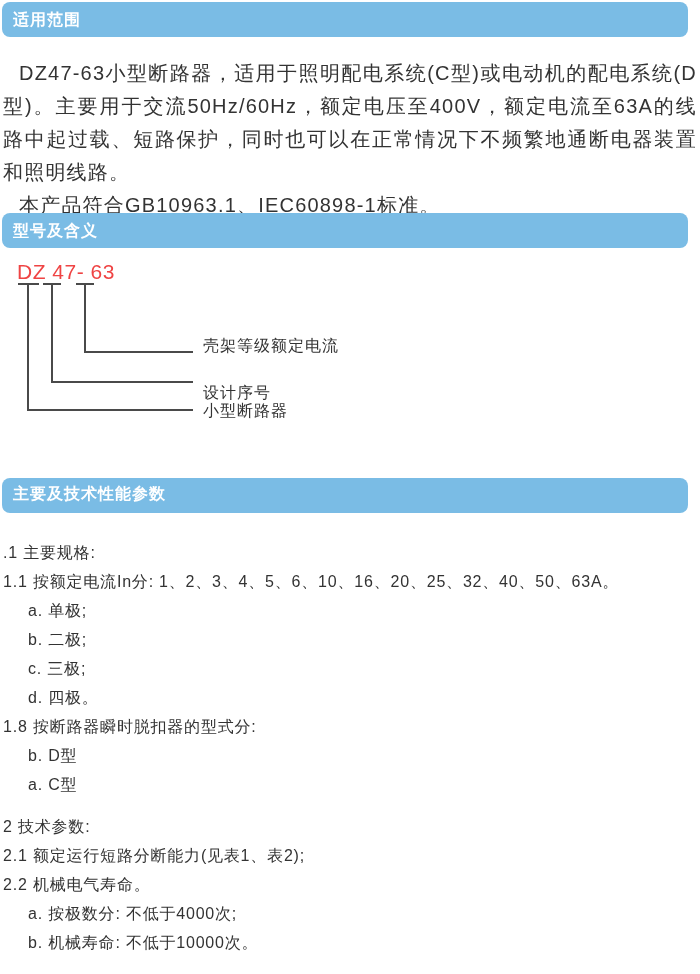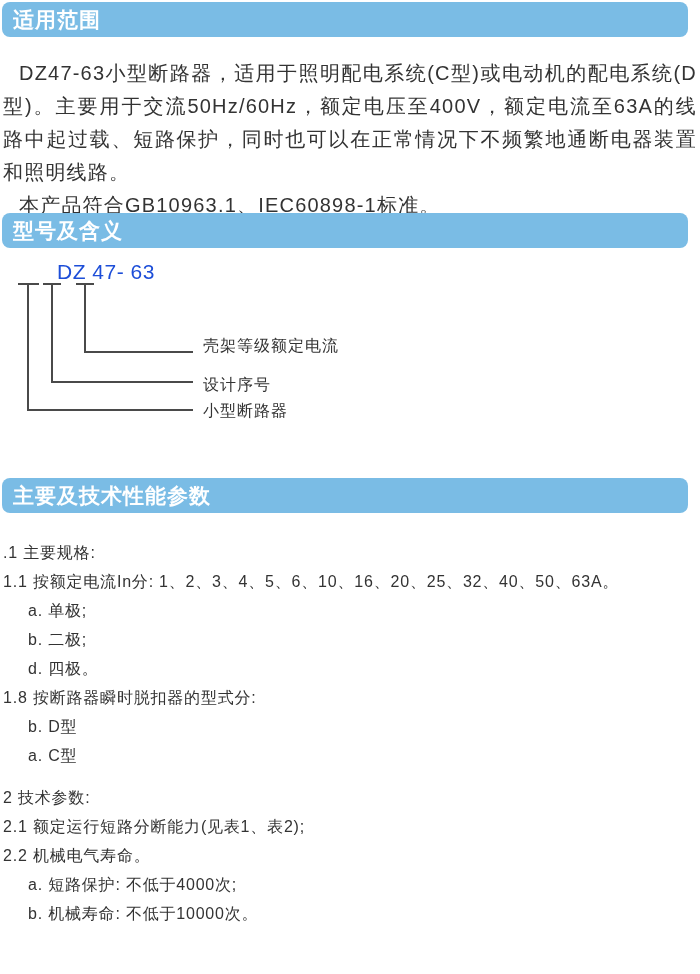--- a/index.html
+++ b/index.html
@@ -14,30 +14,30 @@
     }
     
     .bar {
       position: absolute;
       left: 2px;
       width: 686px;
       height: 35px;
       background: #7abce5;
       border-radius: 8px;
       color: #ffffff;
-      font-size: 21px;
+      font-size: 16px;
       font-weight: bold;
       line-height: 35px;
       padding-left: 11px;
       box-sizing: border-box;
       letter-spacing: 1px;
     }
     .bar-scope { top: 2px; }
     .bar-model { top: 213px; }
-    .bar-specs { top: 478px; }
+    .bar-specs { top: 478px; font-family: Liberation Mono, monospace; }
 
     
     .scope-text {
       position: absolute;
       top: 57px;
       left: 3px;
       width: 694px;
       font-size: 20px;
       line-height: 33px;
       letter-spacing: 1.2px;
@@ -45,23 +45,22 @@
     }
     .scope-text p { margin: 0; text-indent: 16px; }
 
     
     .model-code {
       position: absolute;
       top: 260px;
       left: 17px;
       font-size: 21px;
       letter-spacing: 0.5px;
-      color: #1d4ed8;
+      color: #ef4444;
       font-weight: normal;
-      margin-left: 40px;
     }
     .dline { position: absolute; background: #4a4a4a; }
     .tick  { height: 2px; top: 283px; }
     .tick-dz { left: 18px; width: 21px; }
     .tick-47 { left: 43px; width: 18px; }
     .tick-63 { left: 76px; width: 18px; }
     .vline { width: 2px; top: 283px; }
     .vline-dz { left: 27px; height: 128px; }
     .vline-47 { left: 51px; height: 100px; }
     .vline-63 { left: 84px; height: 70px;  }
@@ -71,21 +70,21 @@
     .hline-63 { left: 84px; top: 351px; width: 109px; }
     .callout-label {
       position: absolute;
       left: 203px;
       font-size: 16px;
       letter-spacing: 1px;
       color: #333333;
       white-space: nowrap;
     }
     .label-frame  { top: 336px; }
-    .label-design { top: 375px; }
+    .label-design { top: 383px; }
     .label-mcb    { top: 401px; }
 
     
     .specs-list {
       position: absolute;
       top: 538px;
       left: 3px;
       width: 694px;
       font-size: 16px;
       letter-spacing: 0.8px;
@@ -129,24 +128,25 @@
   <div class="callout-label label-mcb">小型断路器</div>
 
   <div class="bar bar-specs">
     <span>主要及技术性能参数</span>
   </div>
   <div class="specs-list">
     <div class="spec-item">.1 主要规格:</div>
     <div class="spec-item">1.1 按额定电流In分: 1、2、3、4、5、6、10、16、20、25、32、40、50、63A。</div>
     <div class="spec-item indent">a. 单极;</div>
     <div class="spec-item indent">b. 二极;</div>
+    <div class="spec-item indent">c. 三极;</div>
     <div class="spec-item indent">d. 四极。</div>
     <div class="spec-item">1.8 按断路器瞬时脱扣器的型式分:</div>
     <div class="spec-item indent">b. D型</div>
     <div class="spec-item indent">a. C型</div>
     <div class="spec-item group-gap">2 技术参数:</div>
     <div class="spec-item">2.1 额定运行短路分断能力(见表1、表2);</div>
     <div class="spec-item">2.2 机械电气寿命。</div>
-    <div class="spec-item indent">a. 短路保护: 不低于4000次;</div>
+    <div class="spec-item indent">a. 按极数分: 不低于4000次;</div>
     <div class="spec-item indent">b. 机械寿命: 不低于10000次。</div>
   </div>
 
 </div>
 
 </body></html>

